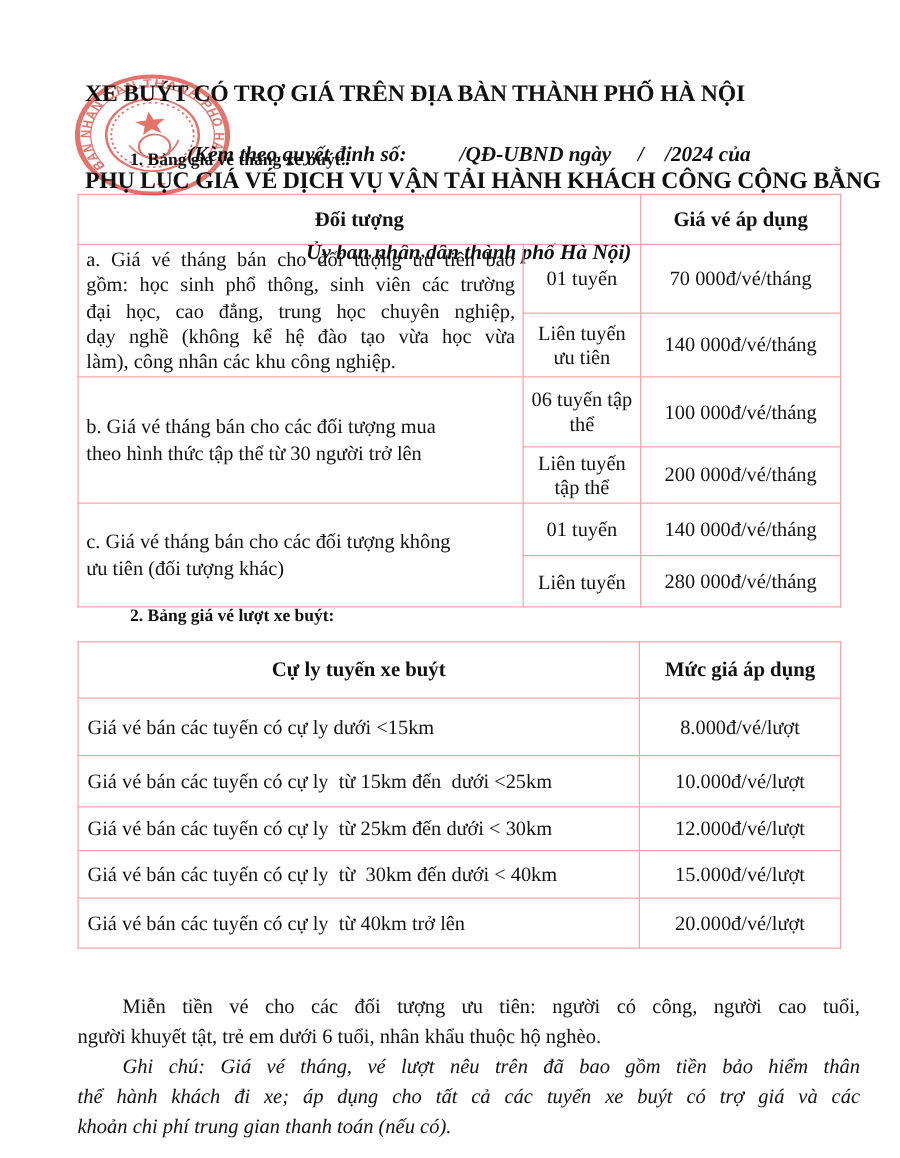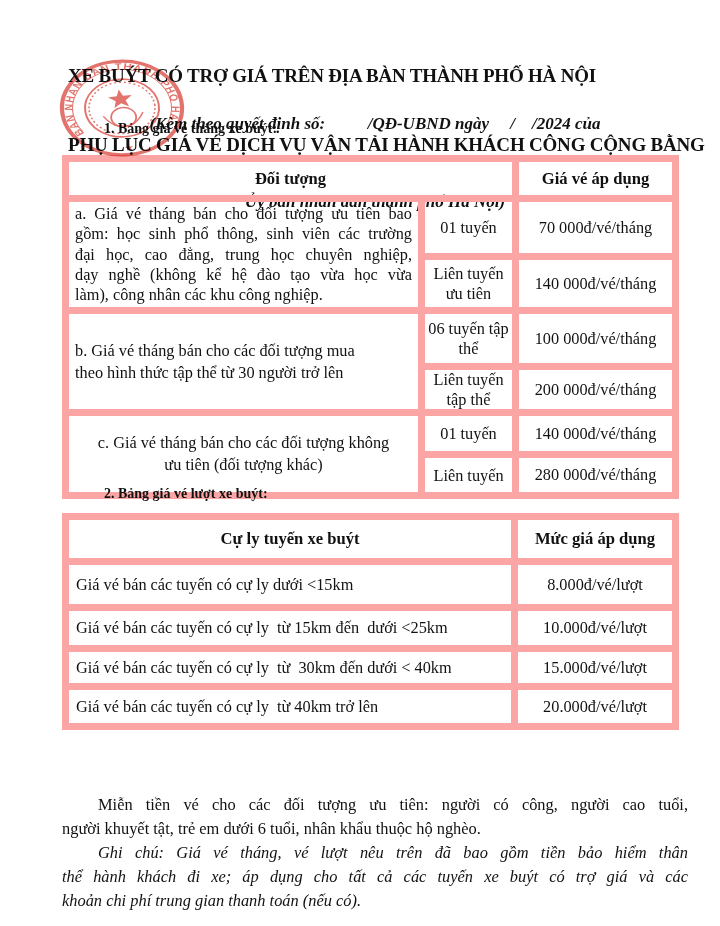--- a/index.html
+++ b/index.html
@@ -10,31 +10,31 @@
          line-height:23px;letter-spacing:-0.2px;white-space:pre;}
   .subtitle{position:absolute;left:62px;top:59px;width:626px;text-align:center;
             font-weight:bold;font-style:italic;font-size:17px;line-height:26px;white-space:pre;}
   
   .heading{position:absolute;left:104px;font-weight:bold;font-size:14px;white-space:pre;}
   #h1{top:121px;} #h2{top:486px;} #h3{top:768px;}
   
   table{position:absolute;left:62px;border-collapse:collapse;table-layout:fixed;
         font-size:16.3px;color:#111;}
   .t1{top:155px;width:610px;} .t2{top:513px;width:610px;}
-  th,td{border:7px solid #fca5a5;padding:0;vertical-align:middle;overflow:hidden;}
+  th,td{border:1px solid #fca5a5;padding:0;vertical-align:middle;overflow:hidden;}
   th{font-size:16.6px;font-weight:bold;text-align:center;}
   .t1-hdr{height:40px;} .t1-a1{height:53px;} .t1-a2{height:49px;}
   .t1-b1{height:56px;} .t1-b2{height:45px;} .t1-c1{height:42px;} .t1-c2{height:41px;}
   .t2-hdr{height:45px;} .t2-r1{height:46px;margin-left:30px;} .t2-r2{height:41px;}
   .t2-r3{height:35px;} .t2-r4{height:38px;} .t2-r5{height:40px;}
   .desc{padding:2px 6px;}
   .desc .jl{text-align:justify;text-align-last:justify;}
   .desc-a{line-height:20.3px;}
   .desc-b{line-height:22px;}
-  .desc-c{text-align:center;line-height:22px;}
+  .desc-c{line-height:22px;}
   .type{text-align:center;line-height:19.5px;padding:0 3px;}
   .price{text-align:center;white-space:nowrap;}
   .desc2{padding-left:7px;white-space:pre;}
   
   .para{position:absolute;left:62px;width:626px;font-size:16.4px;line-height:24px;}
   #para{top:793px;} #note{top:841px;font-style:italic;}
   .para .jl{text-align:justify;text-align-last:justify;}
   .ind{text-indent:36px;}
   
   .stamp{position:absolute;left:52px;top:56px;width:140px;height:110px;
@@ -124,20 +124,24 @@
       <th>Mức giá áp dụng</th>
     </tr>
     <tr class="t2-r1">
       <td class="desc2">Giá vé bán các tuyến có cự ly dưới &lt;15km</td>
       <td class="price">8.000đ/vé/lượt</td>
     </tr>
     <tr class="t2-r2">
       <td class="desc2">Giá vé bán các tuyến có cự ly  từ 15km đến  dưới &lt;25km</td>
       <td class="price">10.000đ/vé/lượt</td>
     </tr>
+    <tr class="t2-r3">
+      <td class="desc2">Giá vé bán các tuyến có cự ly  từ 25km đến dưới &lt; 30km</td>
+      <td class="price">12.000đ/vé/lượt</td>
+    </tr>
     <tr class="t2-r4">
       <td class="desc2">Giá vé bán các tuyến có cự ly  từ  30km đến dưới &lt; 40km</td>
       <td class="price">15.000đ/vé/lượt</td>
     </tr>
     <tr class="t2-r5">
       <td class="desc2">Giá vé bán các tuyến có cự ly  từ 40km trở lên</td>
       <td class="price">20.000đ/vé/lượt</td>
     </tr>
   </tbody>
     </table>

